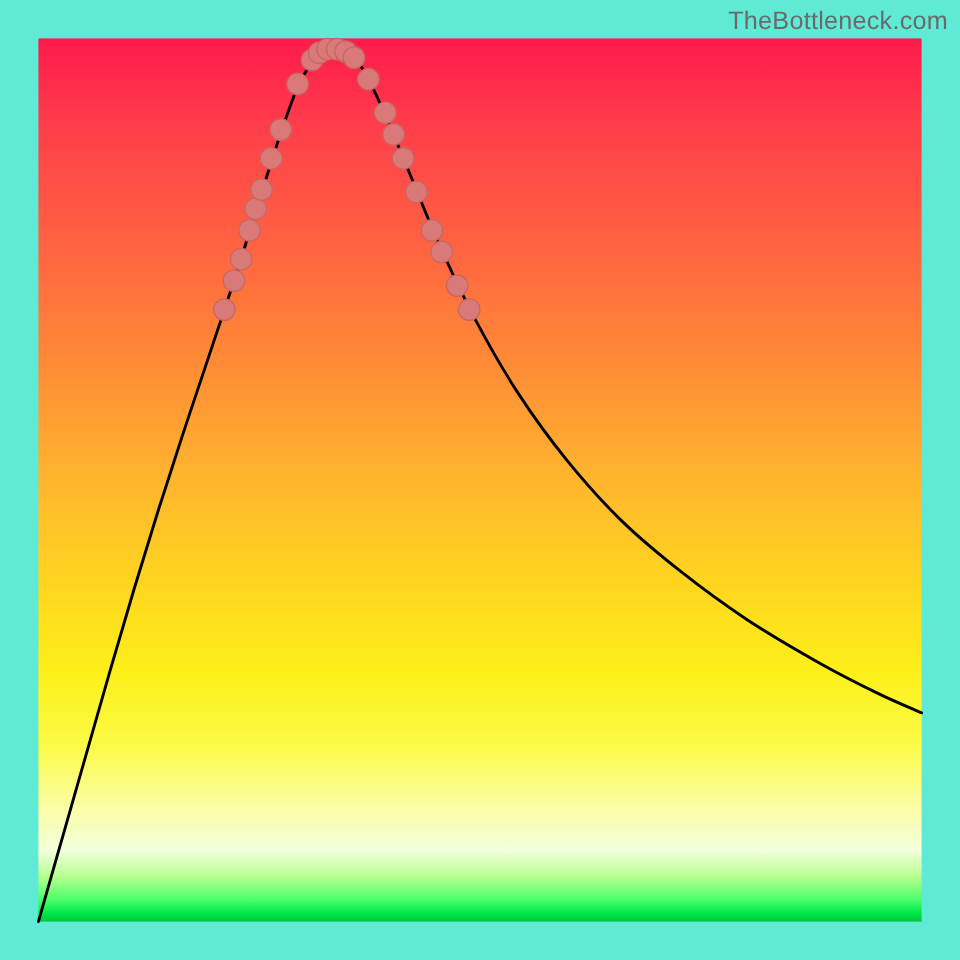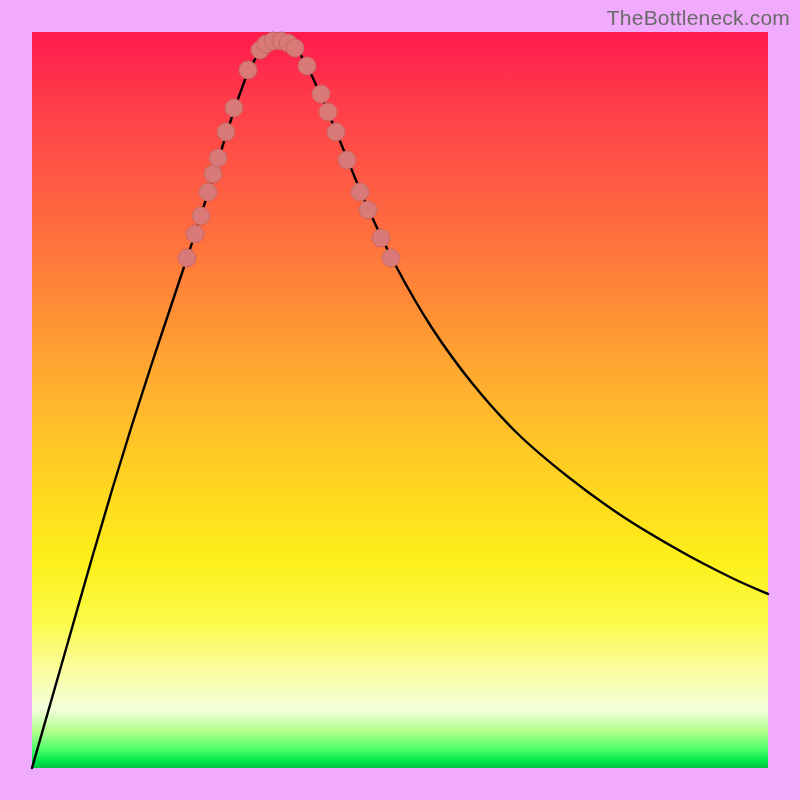--- a/index.html
+++ b/index.html
@@ -10,21 +10,21 @@
     background: #000;
     overflow: hidden;
     font-family: Arial, Helvetica, sans-serif;
   }
   .frame {
     position: absolute;
     left: 0;
     top: 0;
     width: 800px;
     height: 800px;
-    background: #f0abfc;
+    background: #5eead4;
   }
   .plot-area {
     position: absolute;
     left: 32px;
     top: 32px;
     width: 736px;
     height: 736px;
     
     background: linear-gradient(
       to bottom,

